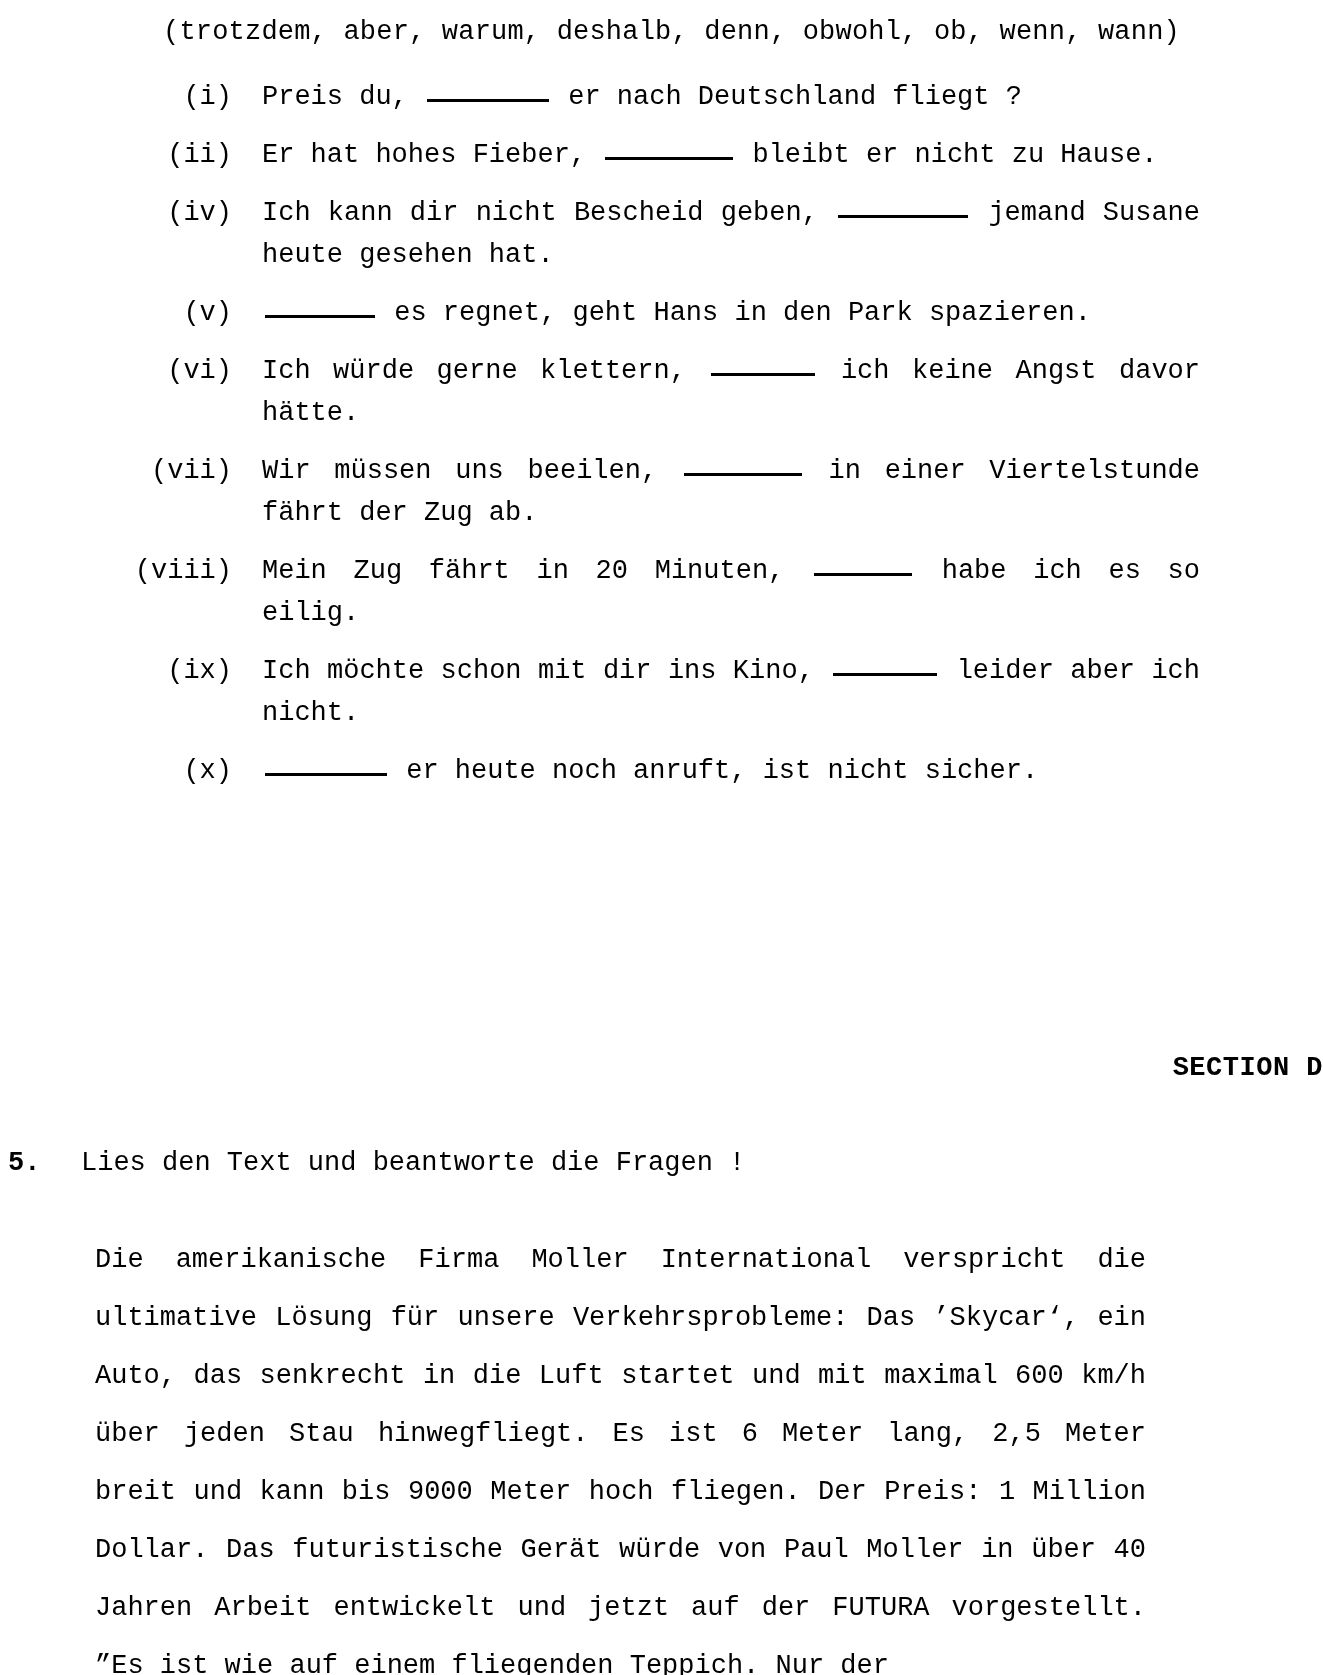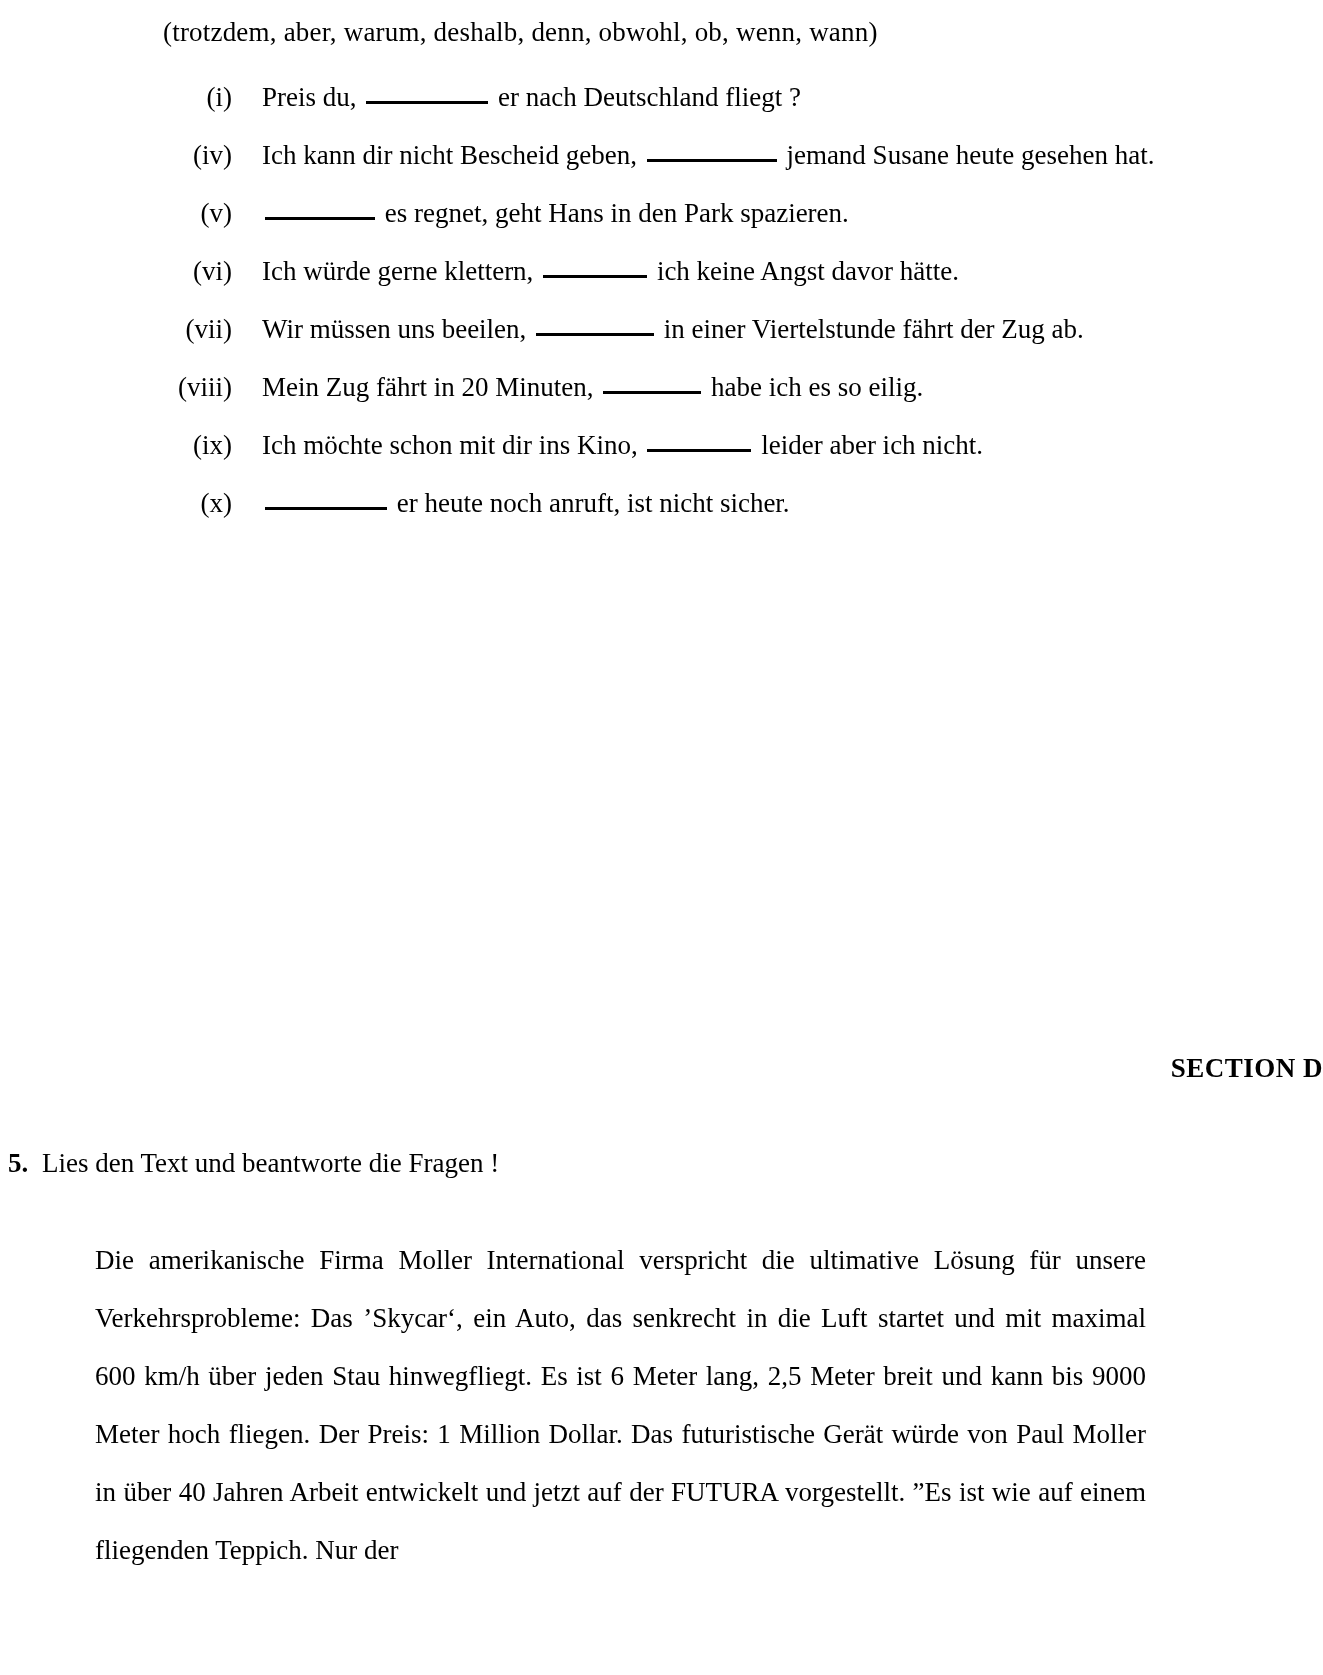--- a/index.html
+++ b/index.html
@@ -15,20 +15,21 @@
     font-family: "Liberation Serif", "DejaVu Serif", serif;
     color: #000000;
   }
 
   .page {
     position: relative;
     width: 1323px;
     height: 1675px;
     box-sizing: border-box;
     padding: 0;
+    font-family: Liberation Mono, monospace;
   }
 
   
   .wordbank {
     position: absolute;
     left: 163px;
     top: 12px;
     font-size: 27px;
     line-height: 40px;
     letter-spacing: 0.2px;
@@ -108,20 +109,21 @@
   .q5num {
     flex: 0 0 auto;
     width: 34px;
     margin-left: 8px;
     font-size: 27px;
     font-weight: bold;
     line-height: 42px;
   }
   .q5label {
     flex: 1 1 auto;
+    margin-left: 39px;
     font-size: 27px;
     line-height: 42px;
   }
 
   
   .passage {
     position: absolute;
     left: 79px;
     top: 1215px;
     width: 1083px;
@@ -138,20 +140,24 @@
 <body>
 
 <div class="page">
 
   <div class="wordbank">(trotzdem, aber, warum, deshalb, denn, obwohl, ob, wenn, wann)</div>
 
   <div class="rlist">
       <div class="ritem">
         <div class="rnum">(i)</div>
         <div class="rtext"><span>Preis du,</span> <span class="blank w1"></span> <span>er nach Deutschland fliegt ?</span></div>
+      </div>
+      <div class="ritem">
+        <div class="rnum">(ii)</div>
+        <div class="rtext"><span>Er hat hohes Fieber,</span> <span class="blank w2"></span> <span>bleibt er nicht zu Hause.</span></div>
       </div>
       <div class="ritem">
         <div class="rnum">(iv)</div>
         <div class="rtext"><span>Ich kann dir nicht Bescheid geben,</span> <span class="blank w4"></span> <span>jemand Susane heute gesehen hat.</span></div>
       </div>
       <div class="ritem">
         <div class="rnum">(v)</div>
         <div class="rtext"><span></span><span class="blank w5"></span> <span>es regnet, geht Hans in den Park spazieren.</span></div>
       </div>
       <div class="ritem">

